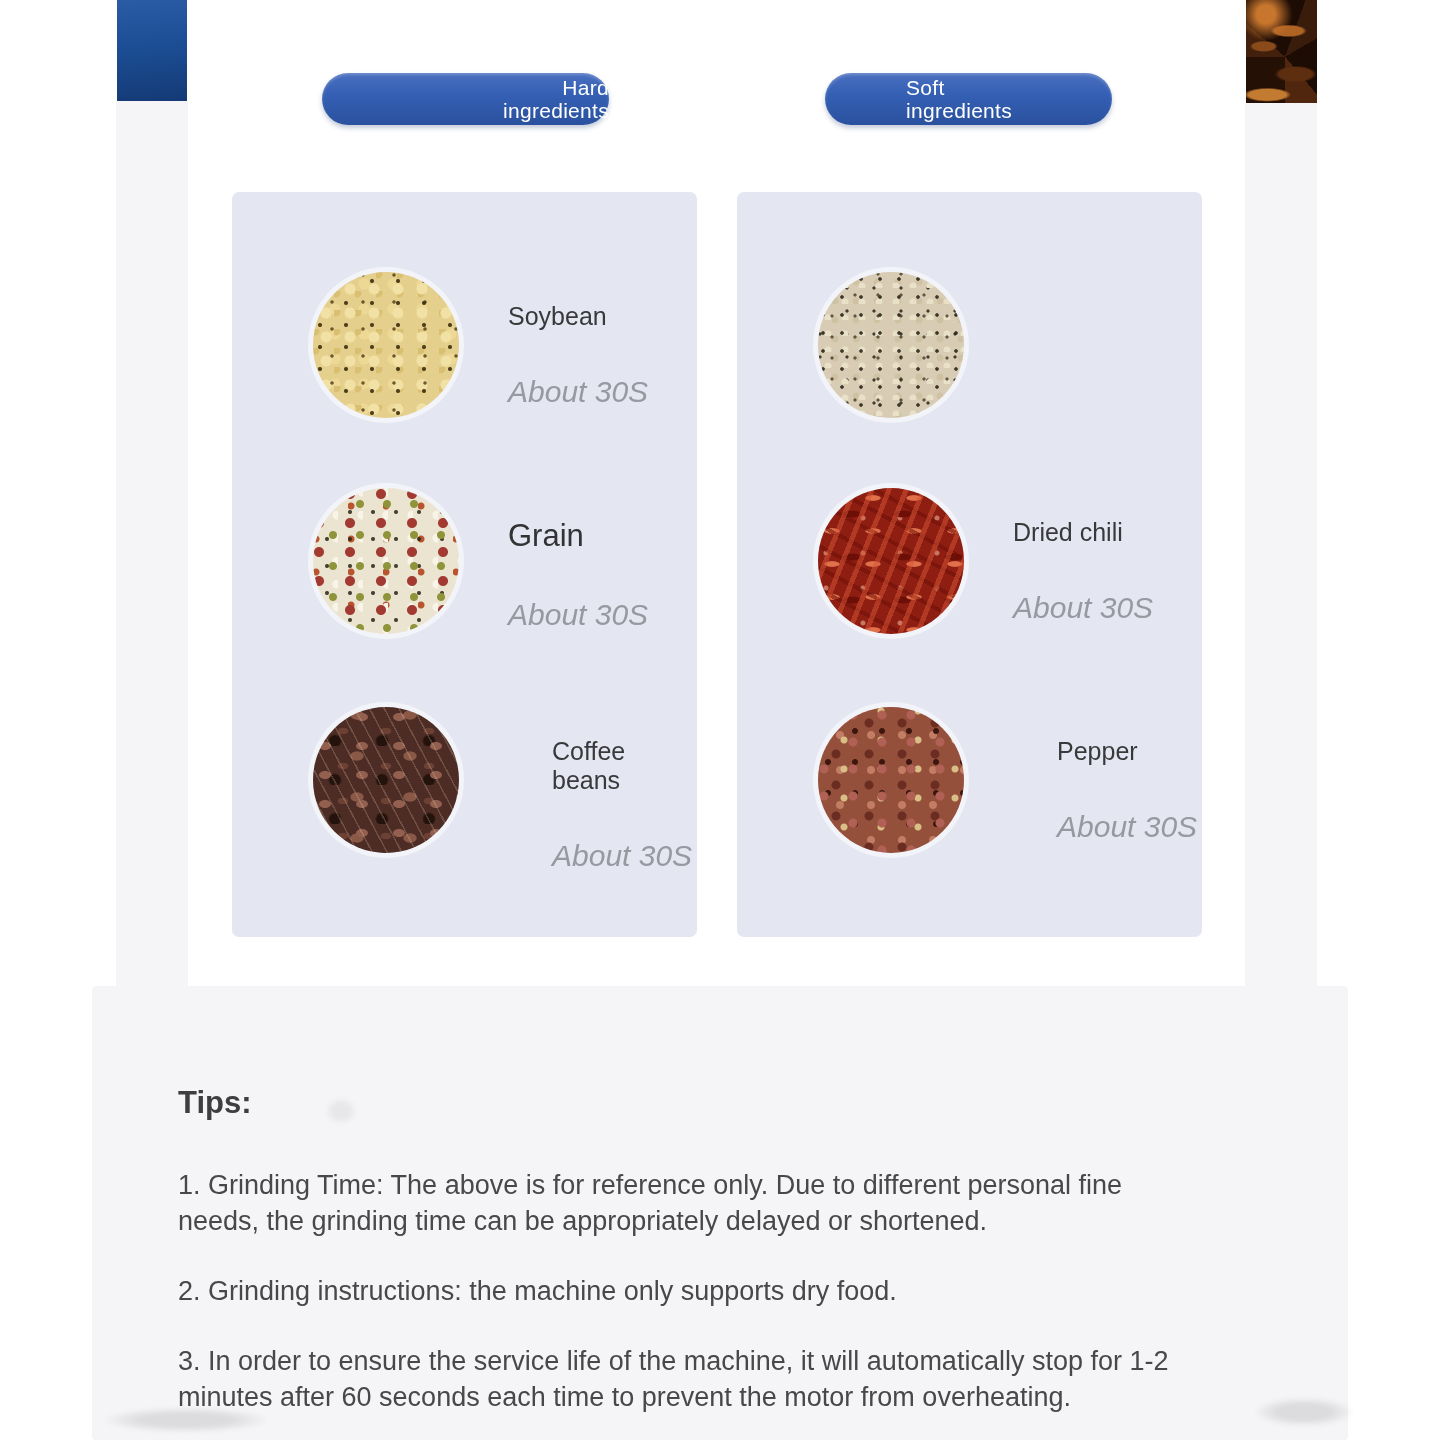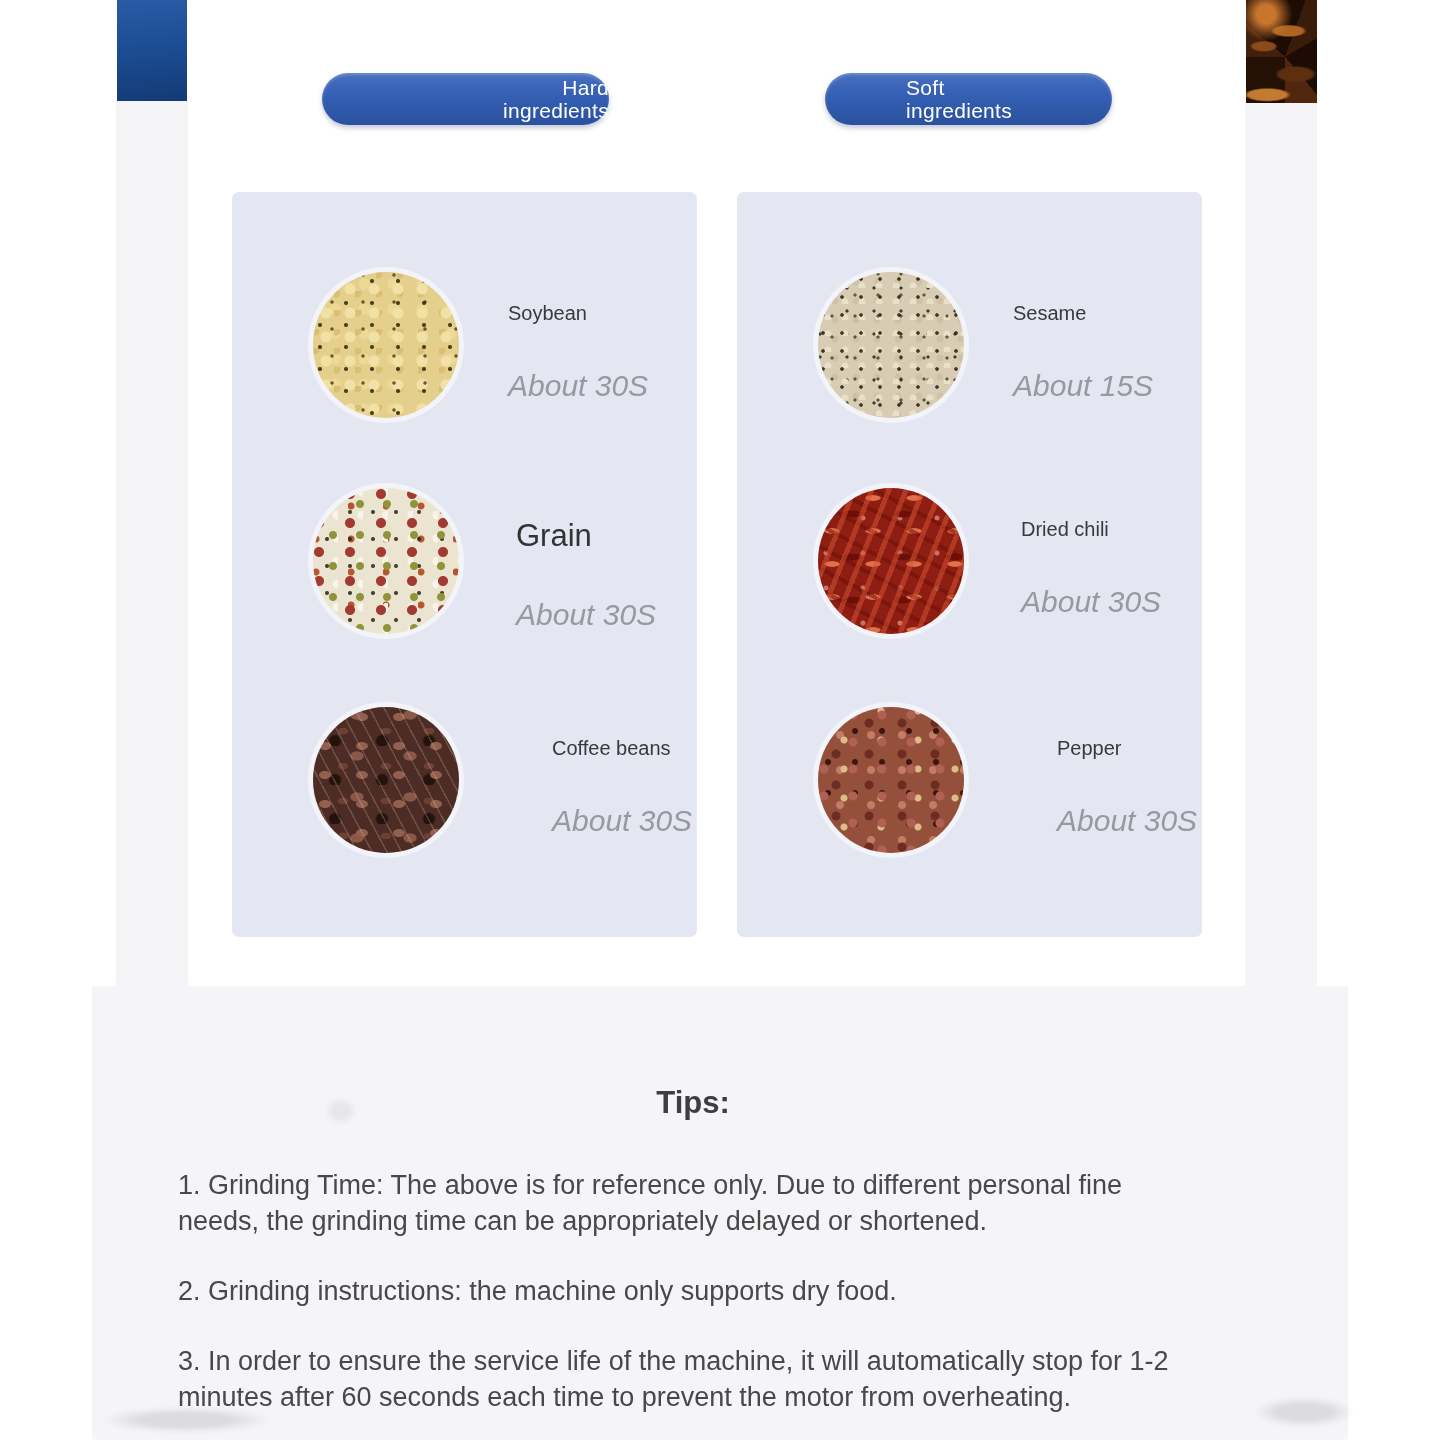--- a/index.html
+++ b/index.html
@@ -48,28 +48,28 @@
 
   
   .panel{
     position:absolute;top:192px;width:465px;height:745px;
     background:#e4e7f1;border-radius:7px;
   }
   .panel.hard{left:232px;}
   .panel.soft{left:737px;}
 
   .row{position:absolute;left:81px;display:flex;align-items:flex-start;}
-  .row.r1{top:80px;} .row.r2{top:296px;gap:8px;} .row.r3{top:515px;gap:44px;}
+  .row.r1{top:80px;} .row.r2{top:296px;} .row.r3{top:515px;gap:44px;}
 
   .photo{
     width:146px;height:146px;border-radius:50%;flex:0 0 146px;
     box-shadow:0 0 0 5px rgba(255,255,255,.55);
   }
   .labels{margin-left:49px;padding-top:30px;}
-  .name{font-size:20px;color:#39393b;}
+  .name{font-size:25px;color:#39393b;}
   .name.lg{font-size:31px;color:#333335;}
   .time{font-size:30px;color:#9898a0;margin-top:44px;font-style:italic;}
 
   
   .img-soybean{
     background-color:#e5cf8c;
     background-image:
       radial-gradient(circle at 7px 9px, rgba(60,46,14,.9) 0 1.5px, rgba(0,0,0,0) 2.5px),
       radial-gradient(circle at 19px 3px, rgba(74,56,18,.8) 0 1.2px, rgba(0,0,0,0) 2.2px),
       radial-gradient(circle at 13px 17px, #f1e1a4 0 5px, rgba(0,0,0,0) 6px),
@@ -123,21 +123,21 @@
       radial-gradient(circle at 6px 8px, #b06054 0 4px, rgba(0,0,0,0) 5px),
       radial-gradient(circle at 18px 16px, #6b2d22 0 4px, rgba(0,0,0,0) 5px),
       radial-gradient(circle at 26px 4px, #d9bf85 0 3px, rgba(0,0,0,0) 4px),
       radial-gradient(circle at 10px 24px, #3d170f 0 2.5px, rgba(0,0,0,0) 3.5px),
       radial-gradient(circle at 22px 28px, #c27d64 0 3.5px, rgba(0,0,0,0) 4.5px);
     background-size:29px 27px,33px 31px,37px 29px,27px 31px,31px 35px;
   }
 
   
   .tips{position:absolute;left:178px;top:1085px;width:1030px;color:#48484a;}
-  .tips-heading{font-size:31px;color:#3e3e41;margin:0 0 46px 0;text-align:center;}
+  .tips-heading{font-size:31px;color:#3e3e41;margin:0 0 46px 0;}
   .tip{font-size:27px;line-height:36px;margin:0 0 34px 0;}
   .tip.last{margin-bottom:0;}
 
   
   .smudge{position:absolute;filter:blur(2px);opacity:.4;
     background:radial-gradient(ellipse at center, rgba(120,120,128,.5) 0 40%, rgba(0,0,0,0) 75%);}
   .smudge.tips-ghost{left:326px;top:1098px;width:30px;height:26px;opacity:.22;}
   .smudge.bottom-left{left:106px;top:1408px;width:160px;height:24px;}
   .smudge.bottom-right{left:1256px;top:1398px;width:96px;height:28px;}
 </style>
@@ -181,24 +181,20 @@
       <div class="labels">
         <div class="name">Coffee beans</div>
         <div class="time">About 30S</div>
       </div>
     </div>
   </section>
 
   <section class="panel soft">
     <div class="row r1">
       <div class="photo img-sesame"></div>
-      <div class="labels">
-        <div class="name">Sesame</div>
-        <div class="time">About 15S</div>
-      </div>
     </div>
     <div class="row r2">
       <div class="photo img-chili"></div>
       <div class="labels">
         <div class="name">Dried chili</div>
         <div class="time">About 30S</div>
       </div>
     </div>
     <div class="row r3">
       <div class="photo img-pepper"></div>

